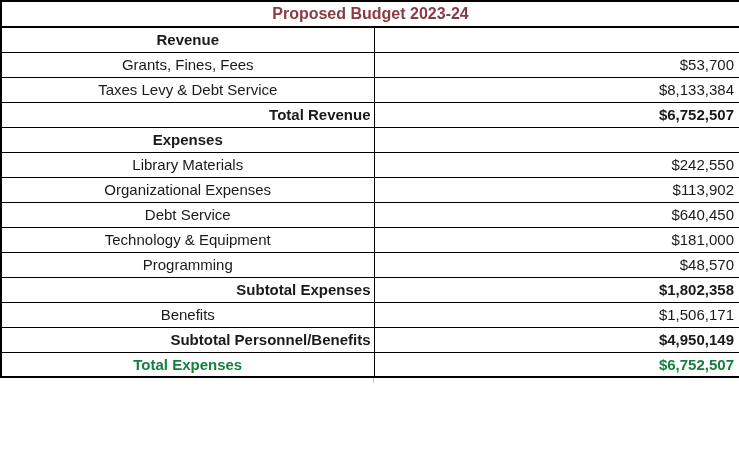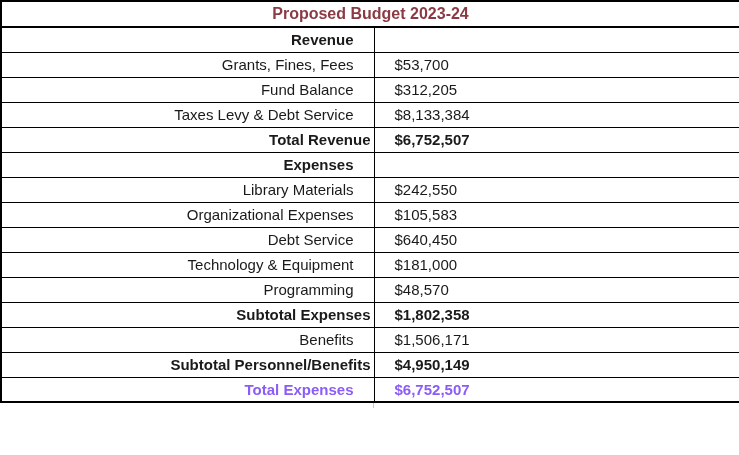--- a/index.html
+++ b/index.html
@@ -18,47 +18,47 @@
   table.budget {
     border-collapse: collapse;
     width: 739px;
     table-layout: fixed;
     border: 2px solid #000000;
   }
   col.col-label { width: 373px; }
   col.col-value { width: 366px; }
   th, td {
     border: 1px solid #000000;
-    padding: 2px 20px;
+    padding: 2px 5px;
     font-size: 15px;
     overflow: hidden;
     white-space: nowrap;
   }
   th.table-title {
     height: 26px;
     font-size: 16px;
     font-weight: bold;
     text-align: center;
     color: #8b3a44;
     border-bottom: 2px solid #000000;
   }
   tbody tr { height: 25px; }
-  td.cell-label { text-align: right; }
-  td.cell-value { text-align: left; margin-left: 17px; }
+  td.cell-label { text-align: center; }
+  td.cell-value { text-align: right; margin-left: 17px; }
   tr.row-section td.cell-label { font-weight: bold; }
   tr.row-total td.cell-label {
     font-weight: bold;
     text-align: right;
     padding-right: 3px;
     margin-left: 48px;
   }
   tr.row-total td.cell-value { font-weight: bold; }
   tr.row-grandtotal td {
     font-weight: bold;
-    color: #8b5cf6;
+    color: #15803d;
   }
   .partial-row {
     position: relative;
     width: 739px;
     height: 5px;
     background: #ffffff;
   }
   .partial-divider {
     position: absolute;
     left: 373px;
@@ -84,42 +84,38 @@
   <tbody id="rows">
       <tr class="row-section">
         <td class="cell-label">Revenue</td>
         <td class="cell-value"></td>
       </tr>
       <tr class="row-item">
         <td class="cell-label">Grants, Fines, Fees</td>
         <td class="cell-value">$53,700</td>
       </tr>
       <tr class="row-item">
-        <td class="cell-label">Fund Balance</td>
-        <td class="cell-value">$312,205</td>
-      </tr>
-      <tr class="row-item">
         <td class="cell-label">Taxes Levy &amp; Debt Service</td>
         <td class="cell-value">$8,133,384</td>
       </tr>
       <tr class="row-total">
         <td class="cell-label">Total Revenue</td>
         <td class="cell-value">$6,752,507</td>
       </tr>
       <tr class="row-section">
         <td class="cell-label">Expenses</td>
         <td class="cell-value"></td>
       </tr>
       <tr class="row-item">
         <td class="cell-label">Library Materials</td>
         <td class="cell-value">$242,550</td>
       </tr>
       <tr class="row-item">
         <td class="cell-label">Organizational Expenses</td>
-        <td class="cell-value">$105,583</td>
+        <td class="cell-value">$113,902</td>
       </tr>
       <tr class="row-item">
         <td class="cell-label">Debt Service</td>
         <td class="cell-value">$640,450</td>
       </tr>
       <tr class="row-item">
         <td class="cell-label">Technology &amp; Equipment</td>
         <td class="cell-value">$181,000</td>
       </tr>
       <tr class="row-item">

